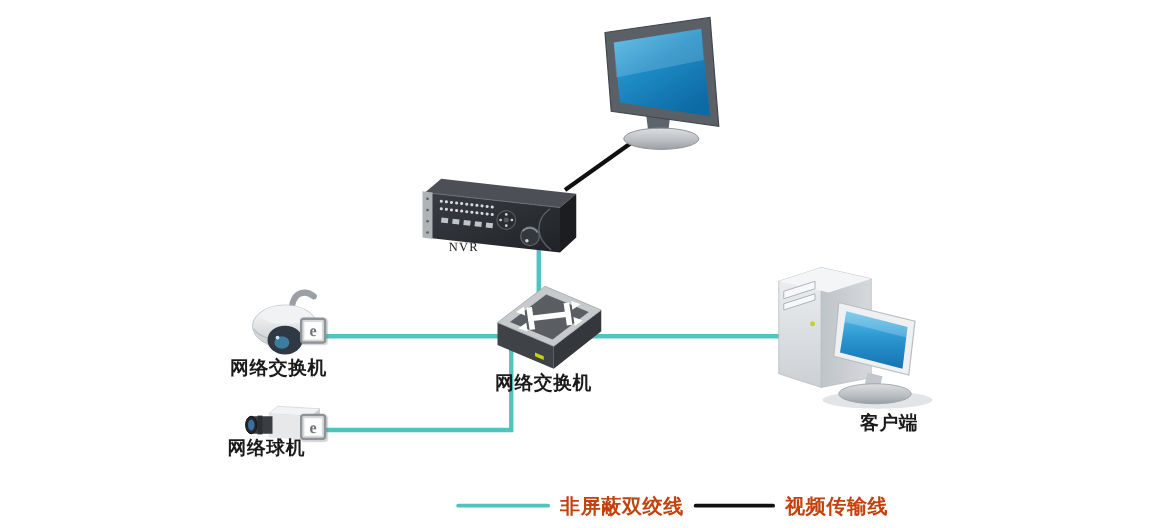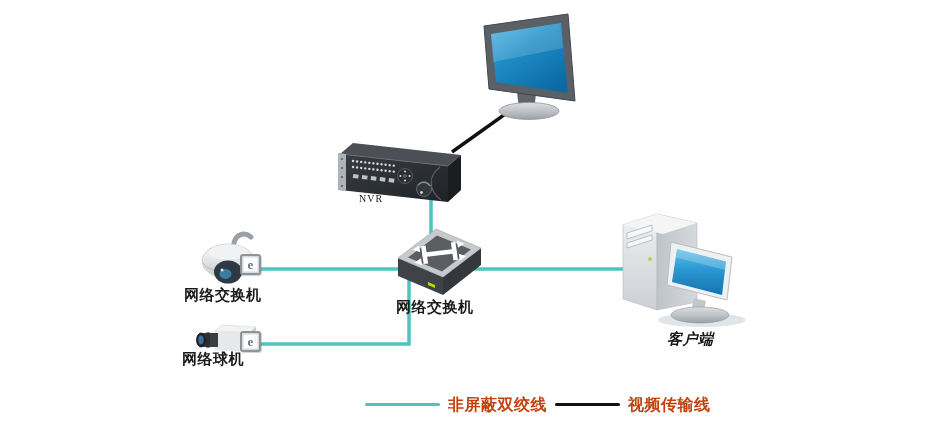--- a/index.html
+++ b/index.html
@@ -178,21 +178,21 @@
     <span>e</span>
   </div>
   <div class="e-badge" style="left:240px;top:331px;">
     <span>e</span>
   </div>
 
   <div class="node-label nvr-label" style="left:359px;top:193px;">NVR</div>
   <div class="node-label" style="left:396px;top:299px;">网络交换机</div>
   <div class="node-label" style="left:184px;top:287px;">网络交换机</div>
   <div class="node-label" style="left:182px;top:351px;">网络球机</div>
-  <div class="node-label" style="left:667px;top:331px;font-style:italic;">客户端</div>
+  <div class="node-label" style="left:688px;top:331px;">客户端</div>
 
   <div>
     <div class="legend-swatch utp"></div>
     <div class="legend-label" style="left:448px;">非屏蔽双绞线</div>
     <div class="legend-swatch video"></div>
     <div class="legend-label" style="left:628px;text-align:right;">视频传输线</div>
   </div>
 
 </div>
 

